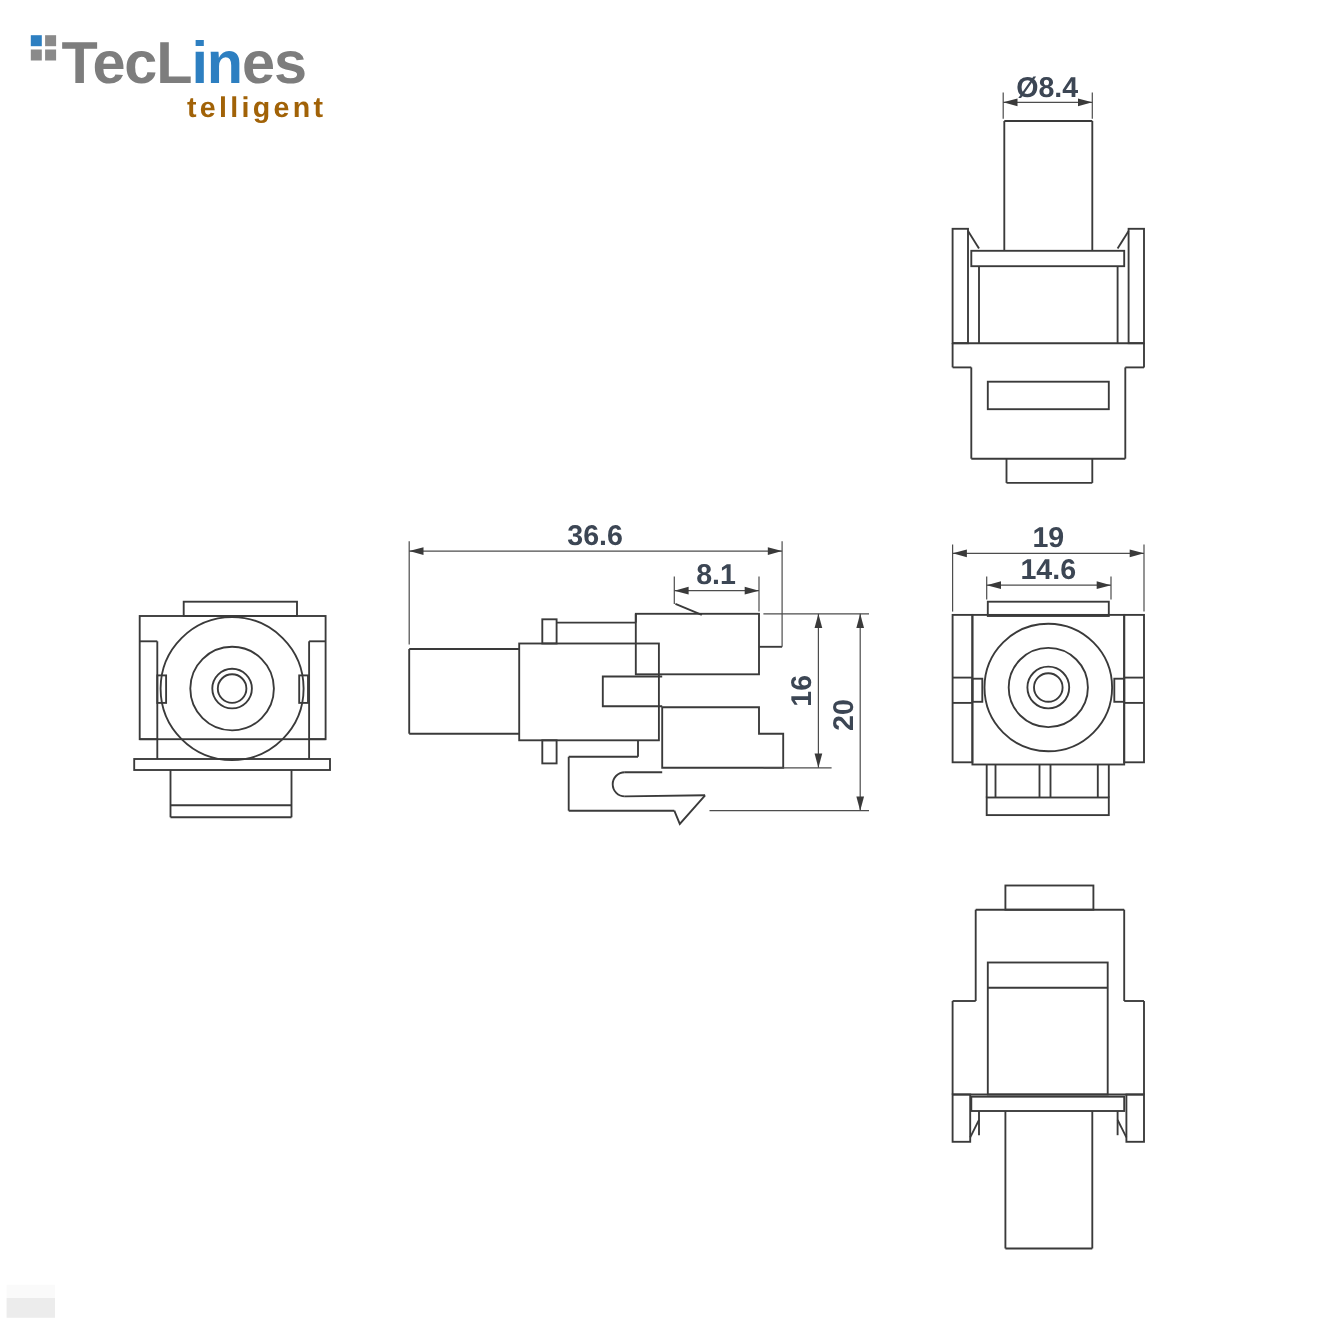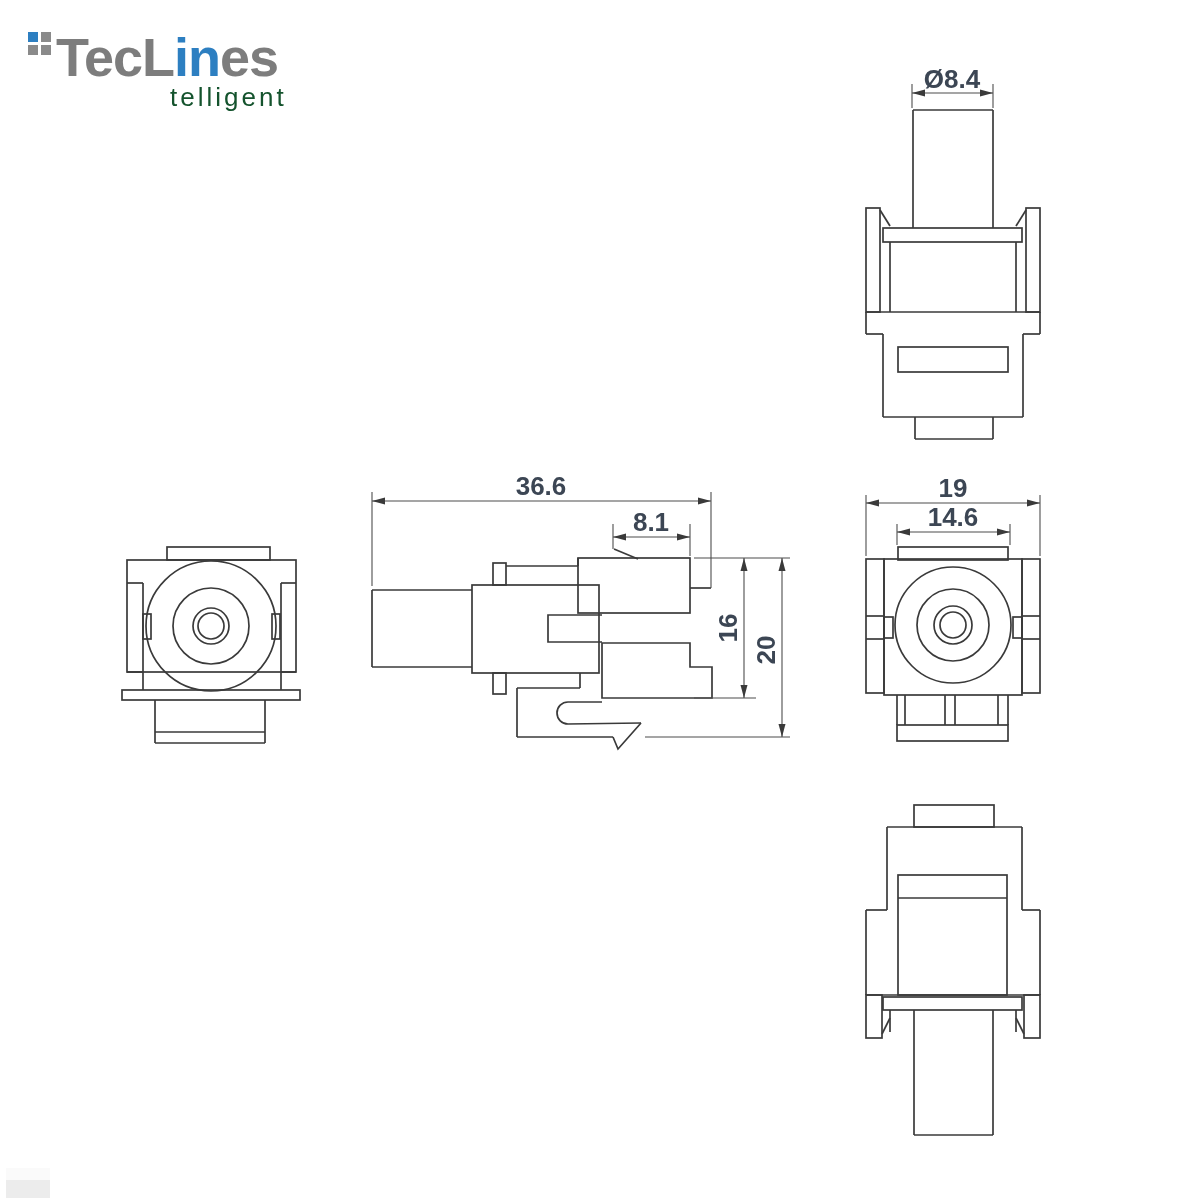--- a/index.html
+++ b/index.html
@@ -10,22 +10,22 @@
   .logo-icon{position:absolute;left:0;top:2px;width:26px;height:26px;}
   .logo-icon .sq{position:absolute;width:10px;height:10px;}
   .sq1{left:0;top:0;background:#2d7fc1;}
   .sq2{left:13px;top:0;background:#8a8a8a;}
   .sq3{left:0;top:13px;background:#8a8a8a;}
   .sq4{left:13px;top:13px;background:#8a8a8a;}
   .brand{position:absolute;left:28px;top:0;font-size:54px;font-weight:bold;line-height:1;
          letter-spacing:-1px;white-space:nowrap;}
   .brand .gray{color:#7d7d7d;}
   .brand .blue{color:#2d7fc1;}
-  .tagline{position:absolute;left:142px;top:52px;font-size:26px;font-weight:400;
-           letter-spacing:3px;color:#14532d;white-space:nowrap;}
+  .tagline{position:absolute;left:142px;top:52px;font-size:26px;font-weight:700;
+           letter-spacing:3px;color:#a16207;white-space:nowrap;}
   
   svg.drawing{position:absolute;left:0;top:0;}
   .part{stroke:#3a3a3a;stroke-width:1.7;fill:none;stroke-linejoin:miter;}
   .dim{stroke:#4d4d4d;stroke-width:1.1;fill:none;}
   .arrow{fill:#3a3a3a;stroke:none;}
   .dimtxt{font-family:"Liberation Sans", sans-serif;font-size:26px;font-weight:bold;}
   
   .watermark{position:absolute;left:6px;top:1168px;width:44px;height:30px;
              background:linear-gradient(#fafafa 40%,#ececec 40%);}
 </style>

